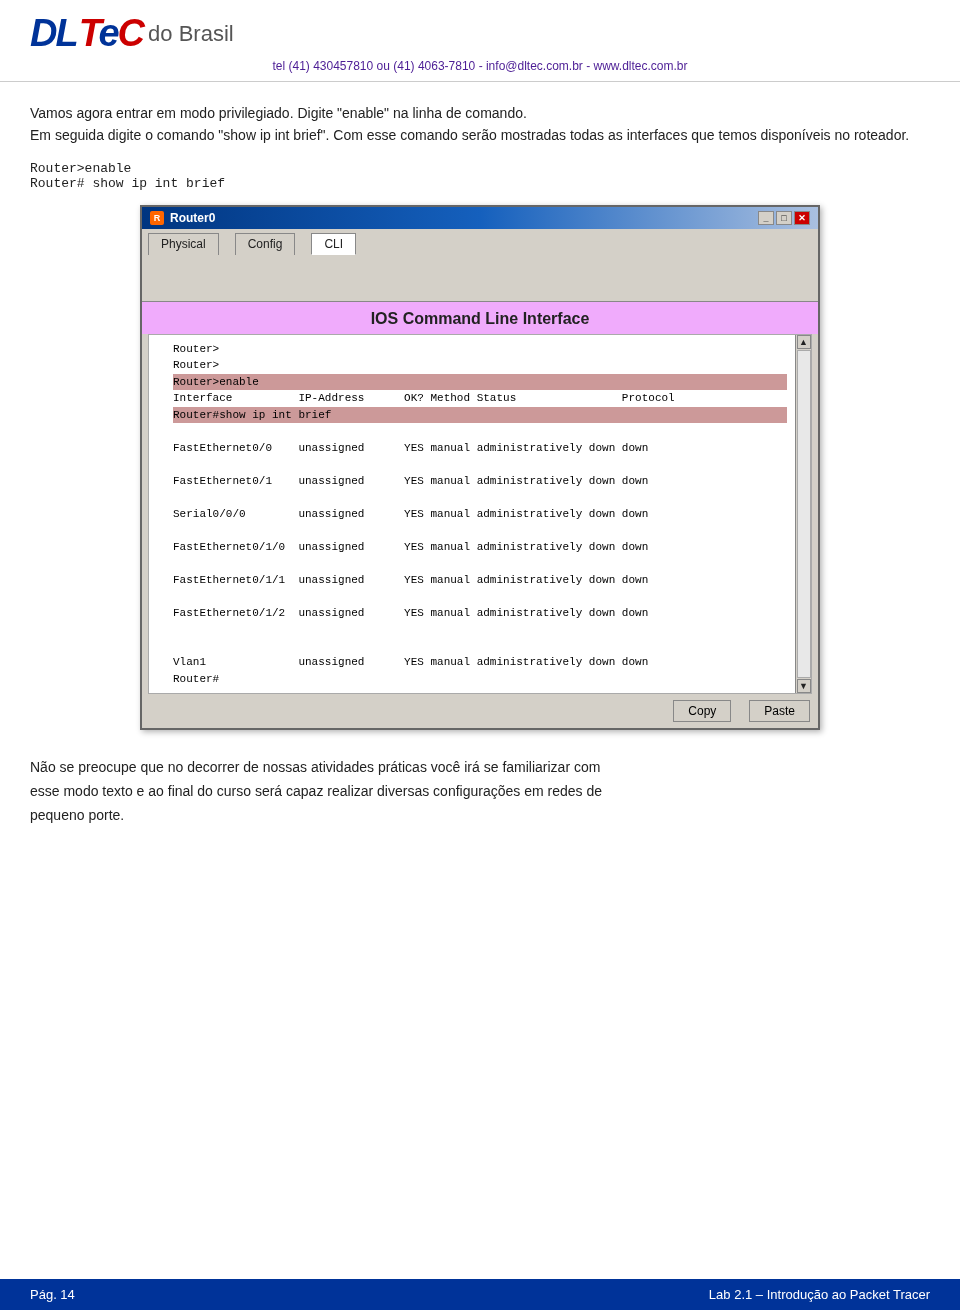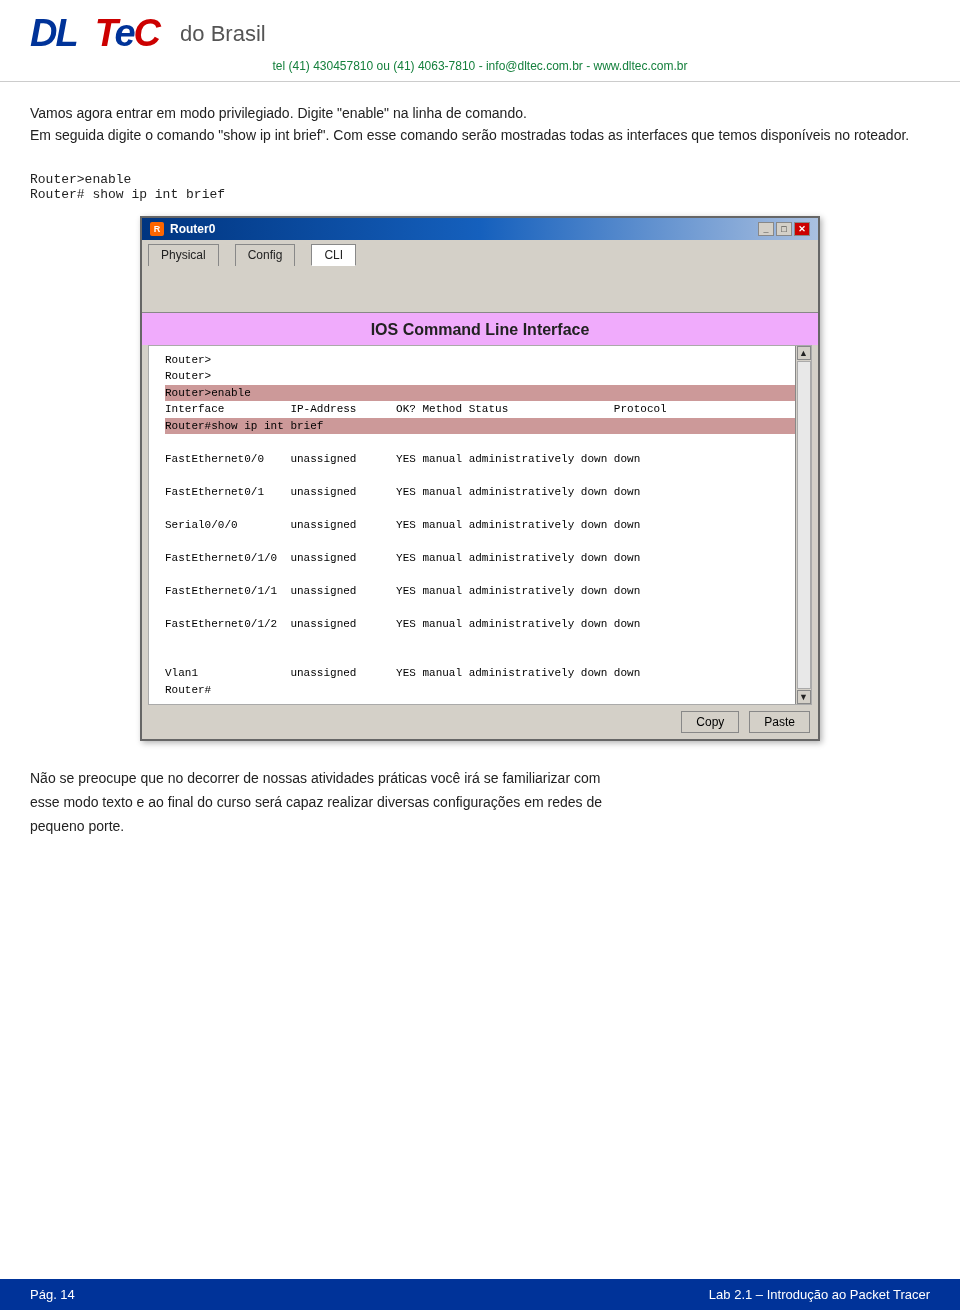--- a/index.html
+++ b/index.html
@@ -16,21 +16,21 @@
     
     .header {
       display: flex;
       align-items: center;
       padding: 12px 30px 0 30px;
       border-bottom: none;
     }
     .logo-area {
       display: flex;
       align-items: center;
-      gap: 16px;
+      gap: 0;
     }
     .logo-dl {
       font-size: 38px;
       font-weight: 900;
       color: #003399;
       font-family: Arial Black, sans-serif;
       letter-spacing: -2px;
     }
     .logo-tec {
       font-size: 38px;
@@ -42,34 +42,34 @@
     .logo-brasil {
       font-size: 22px;
       color: #555;
       margin-left: 5px;
       font-weight: normal;
     }
     .contact-bar {
       width: 100%;
       text-align: center;
       font-size: 12px;
-      color: #15803d;
+      color: #4c1d95;
       padding: 4px 0 8px 0;
       border-bottom: 1px solid #ccc;
       margin-bottom: 10px;
     }
 
     
     .content {
       padding: 10px 30px 10px 30px;
     }
     .intro-text {
       font-size: 14px;
       line-height: 1.6;
-      margin-bottom: 25px;
+      margin-bottom: 14px;
     }
     .command-text {
       font-family: 'Courier New', monospace;
       font-size: 13px;
       margin-bottom: 14px;
       color: #222;
     }
 
     
     .sim-window {
@@ -160,21 +160,21 @@
     .sim-cli-body {
       background: #fff;
       padding: 0;
       border: 1px solid #aaa;
       margin: 0 6px 0 6px;
       position: relative;
     }
     .cli-output {
       font-family: 'Courier New', monospace;
       font-size: 11px;
-      padding: 6px 16px;
+      padding: 6px 24px;
       color: #000;
       line-height: 1.5;
       min-height: 320px;
       overflow: hidden;
     }
     .cli-line { display: block; white-space: pre; }
     .cli-line.highlight-enable {
       background: #cc9999;
     }
     .cli-line.highlight-cmd {
@@ -209,21 +209,21 @@
       background: #e8e8e8;
       border: 1px solid #aaa;
       margin: 1px 0;
     }
 
     
     .sim-actions {
       display: flex;
       justify-content: flex-end;
       padding: 6px 8px;
-      gap: 10px;
+      gap: 18px;
       background: #d4d0c8;
     }
     .action-btn {
       padding: 3px 14px;
       background: #d4d0c8;
       border: 1px solid #888;
       font-size: 12px;
       cursor: pointer;
     }
 

